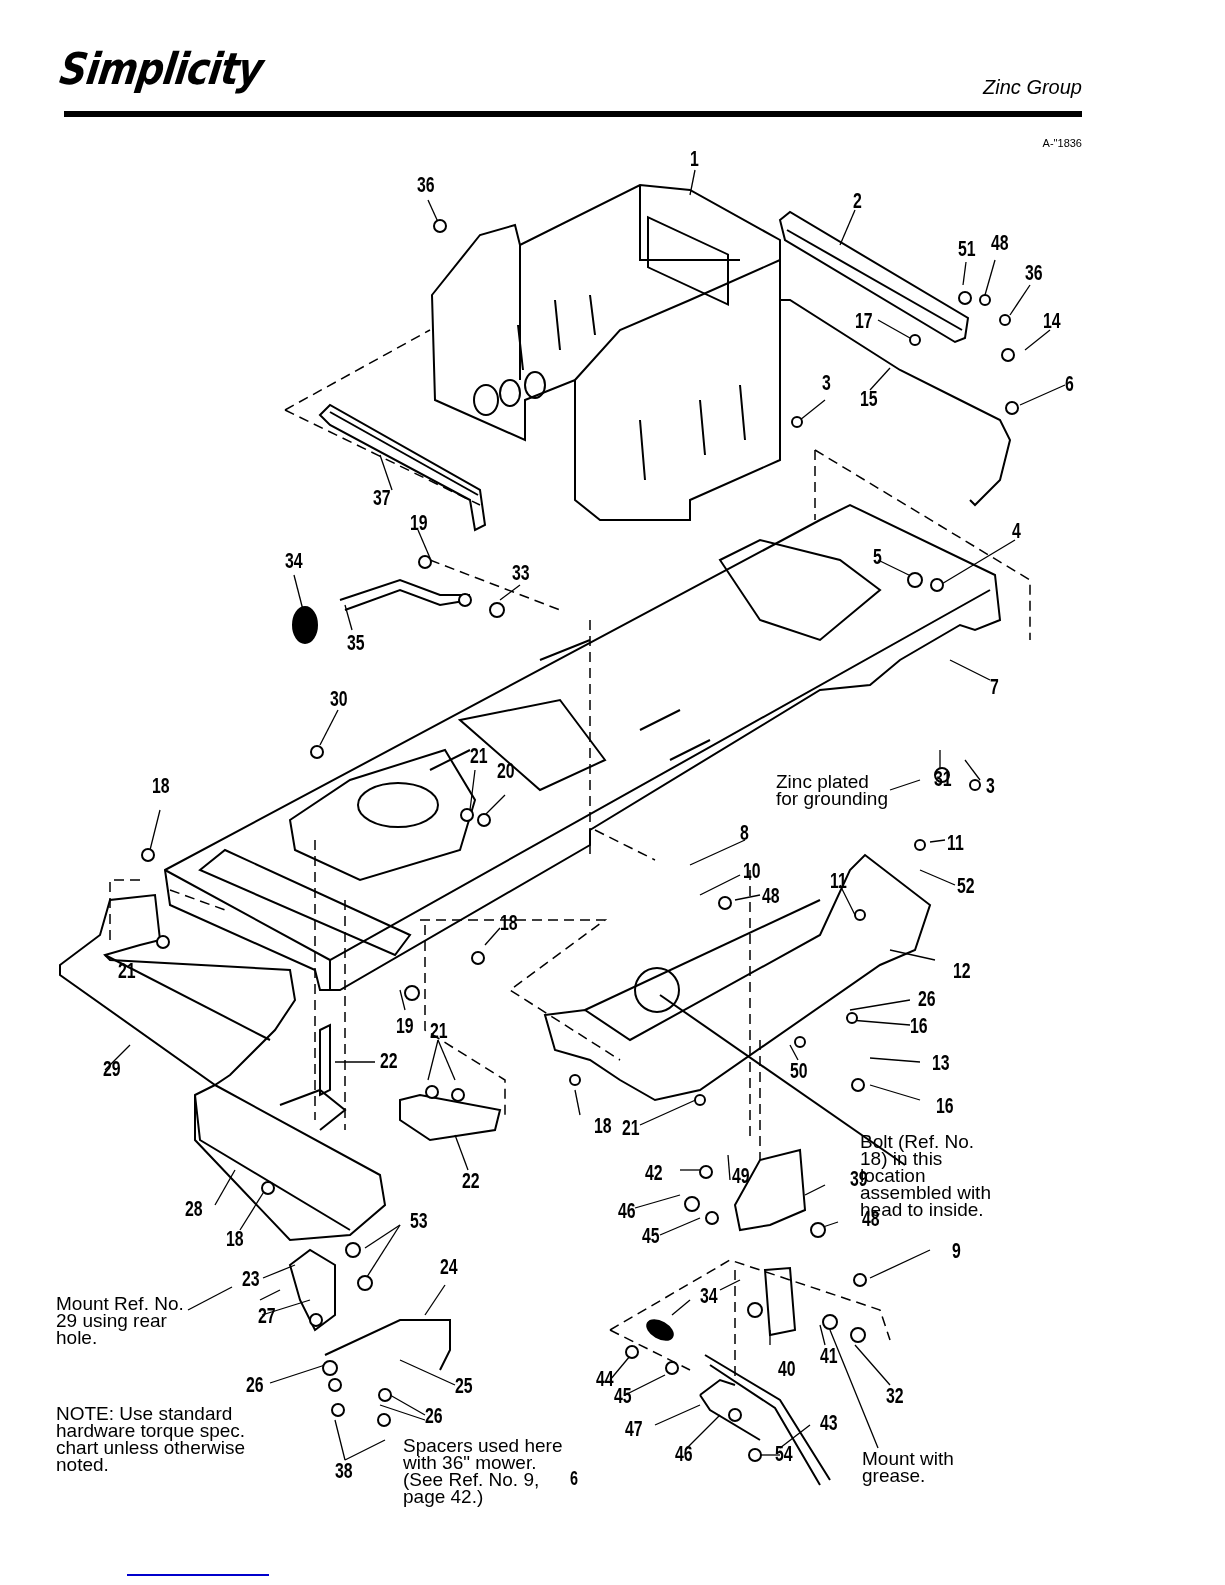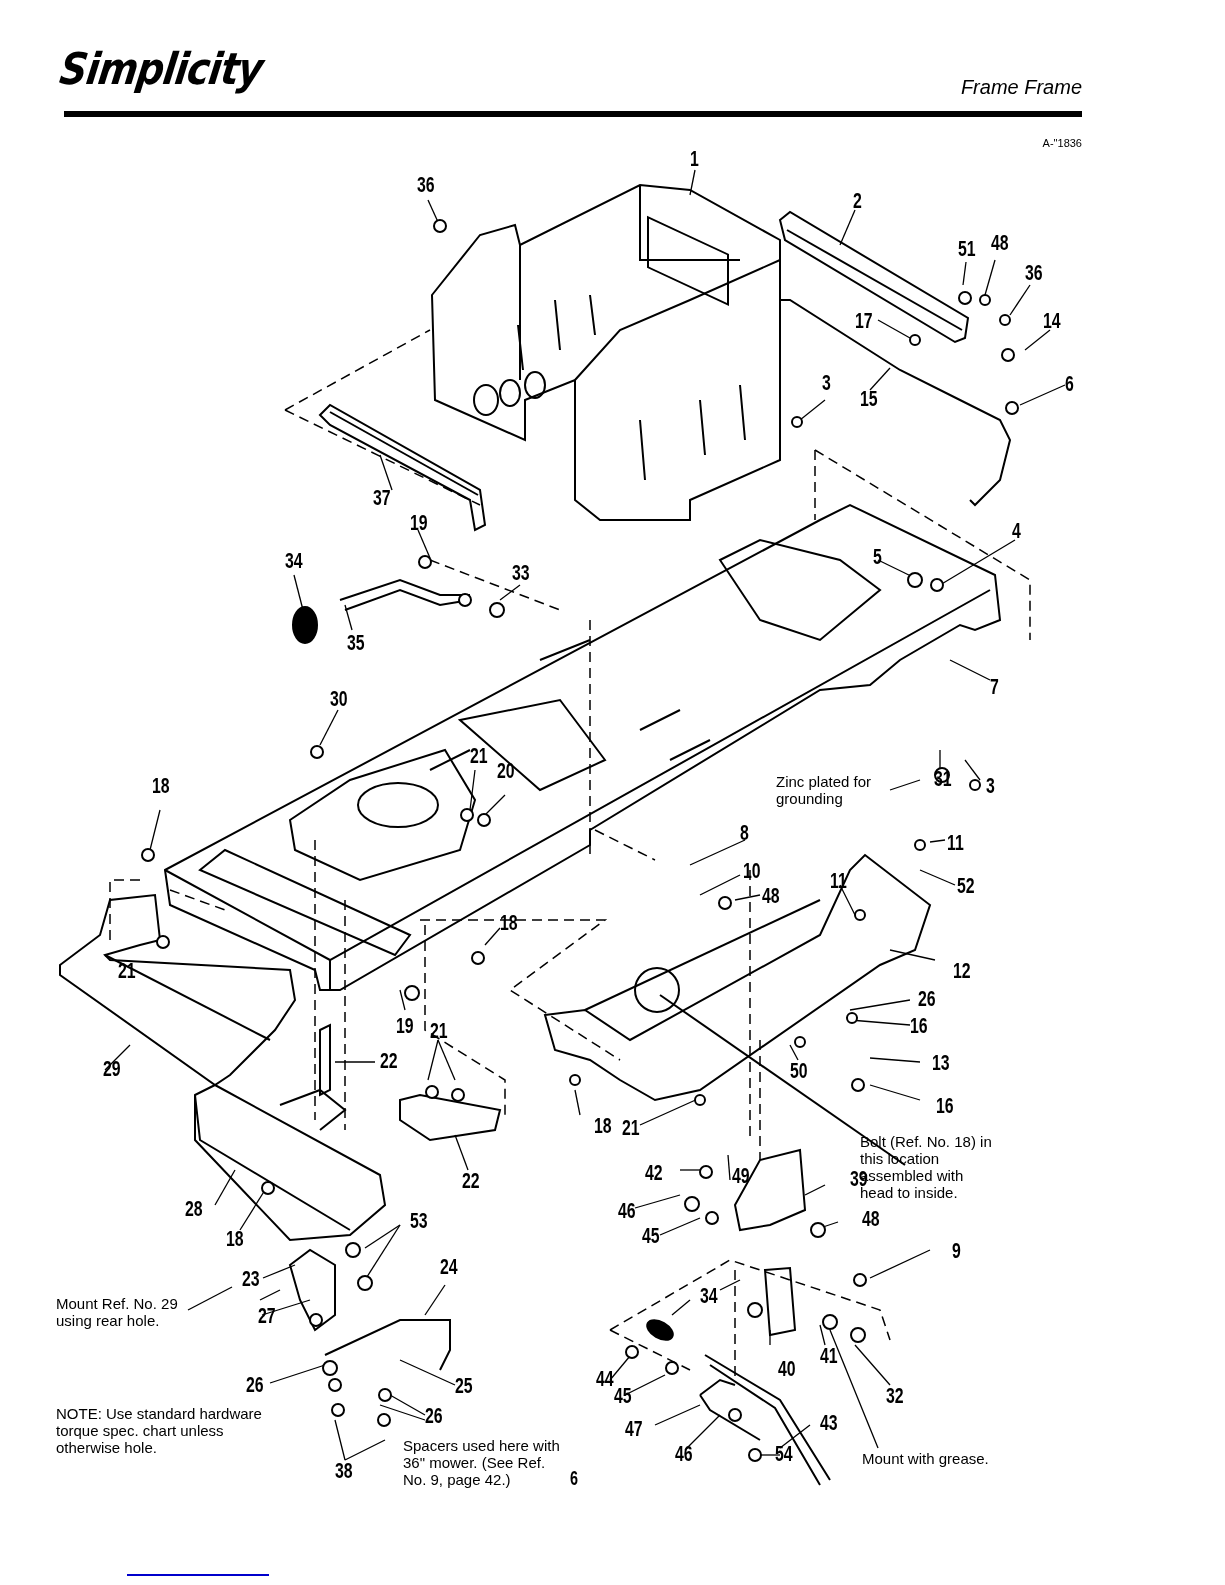--- a/index.html
+++ b/index.html
@@ -2,29 +2,29 @@
 <html><head>
 <meta charset="utf-8">
 <style>
   html, body { margin:0; padding:0; background:#fff; }
   body { width:1225px; height:1585px; position:relative; overflow:hidden; font-family:"Liberation Sans", sans-serif; color:#000; }
   .brand { position:absolute; left:64px; top:44px; font-family:"DejaVu Sans", sans-serif; font-weight:bold; font-style:italic; font-size:38px; letter-spacing:-1px; transform:skewX(-8deg) scaleY(1.15); transform-origin:left top; }
   .section-title { position:absolute; right:143px; top:76px; font-style:italic; font-size:20px; }
   .rule { position:absolute; left:64px; top:111px; width:1018px; height:6px; background:#000; }
   .fig-id { position:absolute; right:143px; top:137px; font-size:11px; }
   .diagram { position:absolute; left:0; top:0; width:1225px; height:1585px; }
-  .note { position:absolute; font-size:15px; line-height:17px; }
+  .note { position:absolute; font-size:19px; line-height:17px; }
   .blue-line { position:absolute; left:127px; top:1574px; width:142px; height:2px; background:#0000cc; }
   .lbl { position:absolute; font-size:22px; font-weight:bold; transform:scaleX(0.72); transform-origin:left top; line-height:1; }
 </style>
 </head>
 <body>
 
 <div class="brand">Simplicity</div>
-<div class="section-title">Frame Frame</div>
+<div class="section-title">Zinc Group</div>
 <div class="rule"></div>
 <div class="fig-id">A-"1836</div>
 
 <svg class="diagram" viewBox="0 0 1225 1585" fill="none" stroke="#000" stroke-width="2">
 
   <g>
     <path d="M432 295 L480 235 L515 225 L520 245 L640 185 L690 190 L780 240 L780 460 L690 500 L690 520 L600 520 L575 500 L575 380 L525 400 L525 440 L435 400 Z"></path>
     <path d="M520 245 L520 380"></path>
     <path d="M640 185 L640 260 L740 260"></path>
     <rect x="648" y="215" width="80" height="50" transform="skewY(25) translate(0,-300)"></rect>
@@ -327,19 +327,19 @@
 <div class="lbl" style="left:425px;top:1405px">26</div>
 <div class="lbl" style="left:625px;top:1418px">47</div>
 <div class="lbl" style="left:820px;top:1412px">43</div>
 <div class="lbl" style="left:335px;top:1460px">38</div>
 <div class="lbl" style="left:675px;top:1443px">46</div>
 <div class="lbl" style="left:775px;top:1443px">54</div>
 
 <div class="note" style="left:776px;top:773px;width:120px">Zinc plated for grounding</div>
 <div class="note" style="left:860px;top:1133px;width:135px">Bolt (Ref. No. 18) in this location assembled with head to inside.</div>
 <div class="note" style="left:56px;top:1295px;width:140px">Mount Ref. No. 29 using rear hole.</div>
-<div class="note" style="left:56px;top:1405px;width:235px">NOTE: Use standard hardware torque spec. chart unless otherwise hole.</div>
+<div class="note" style="left:56px;top:1405px;width:235px">NOTE: Use standard hardware torque spec. chart unless otherwise noted.</div>
 <div class="note" style="left:403px;top:1437px;width:165px">Spacers used here with 36" mower. (See Ref. No. 9, page 42.)</div>
 <div class="note" style="left:862px;top:1450px;width:150px">Mount with grease.</div>
 
 <div class="lbl" style="left:570px;top:1468px;font-size:20px">6</div>
 
 <div class="blue-line"></div>
 
 </body></html>

